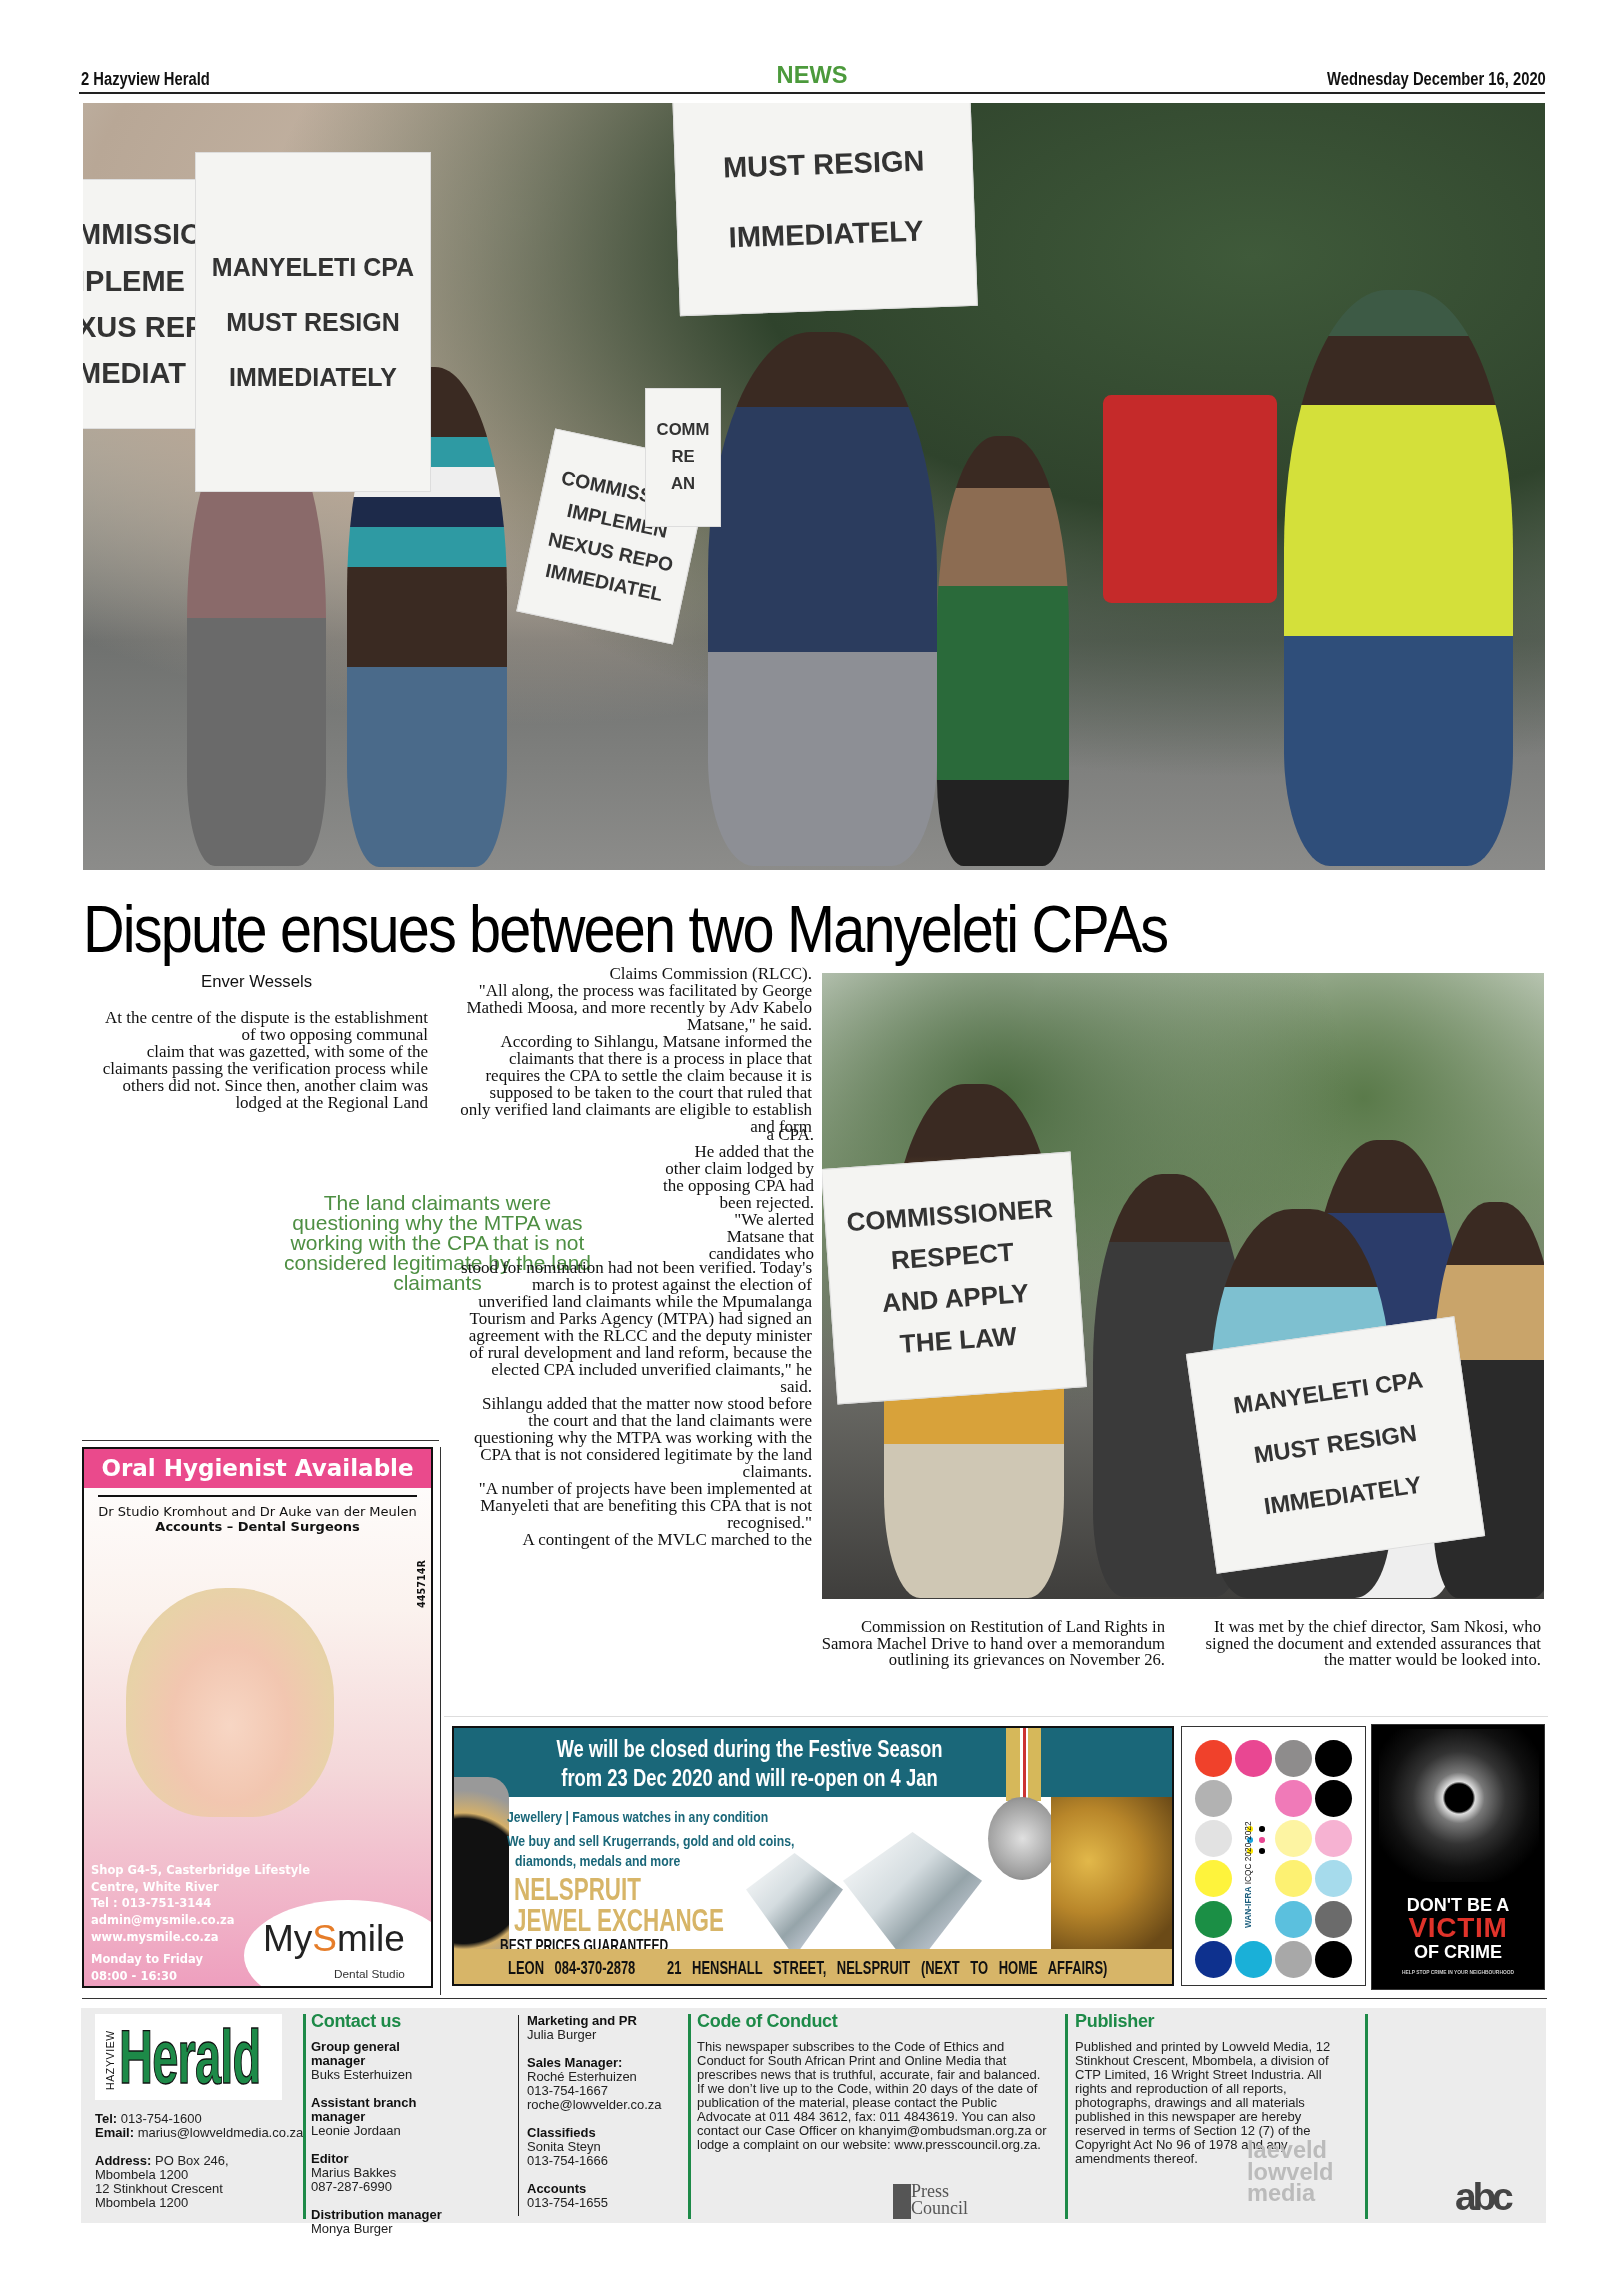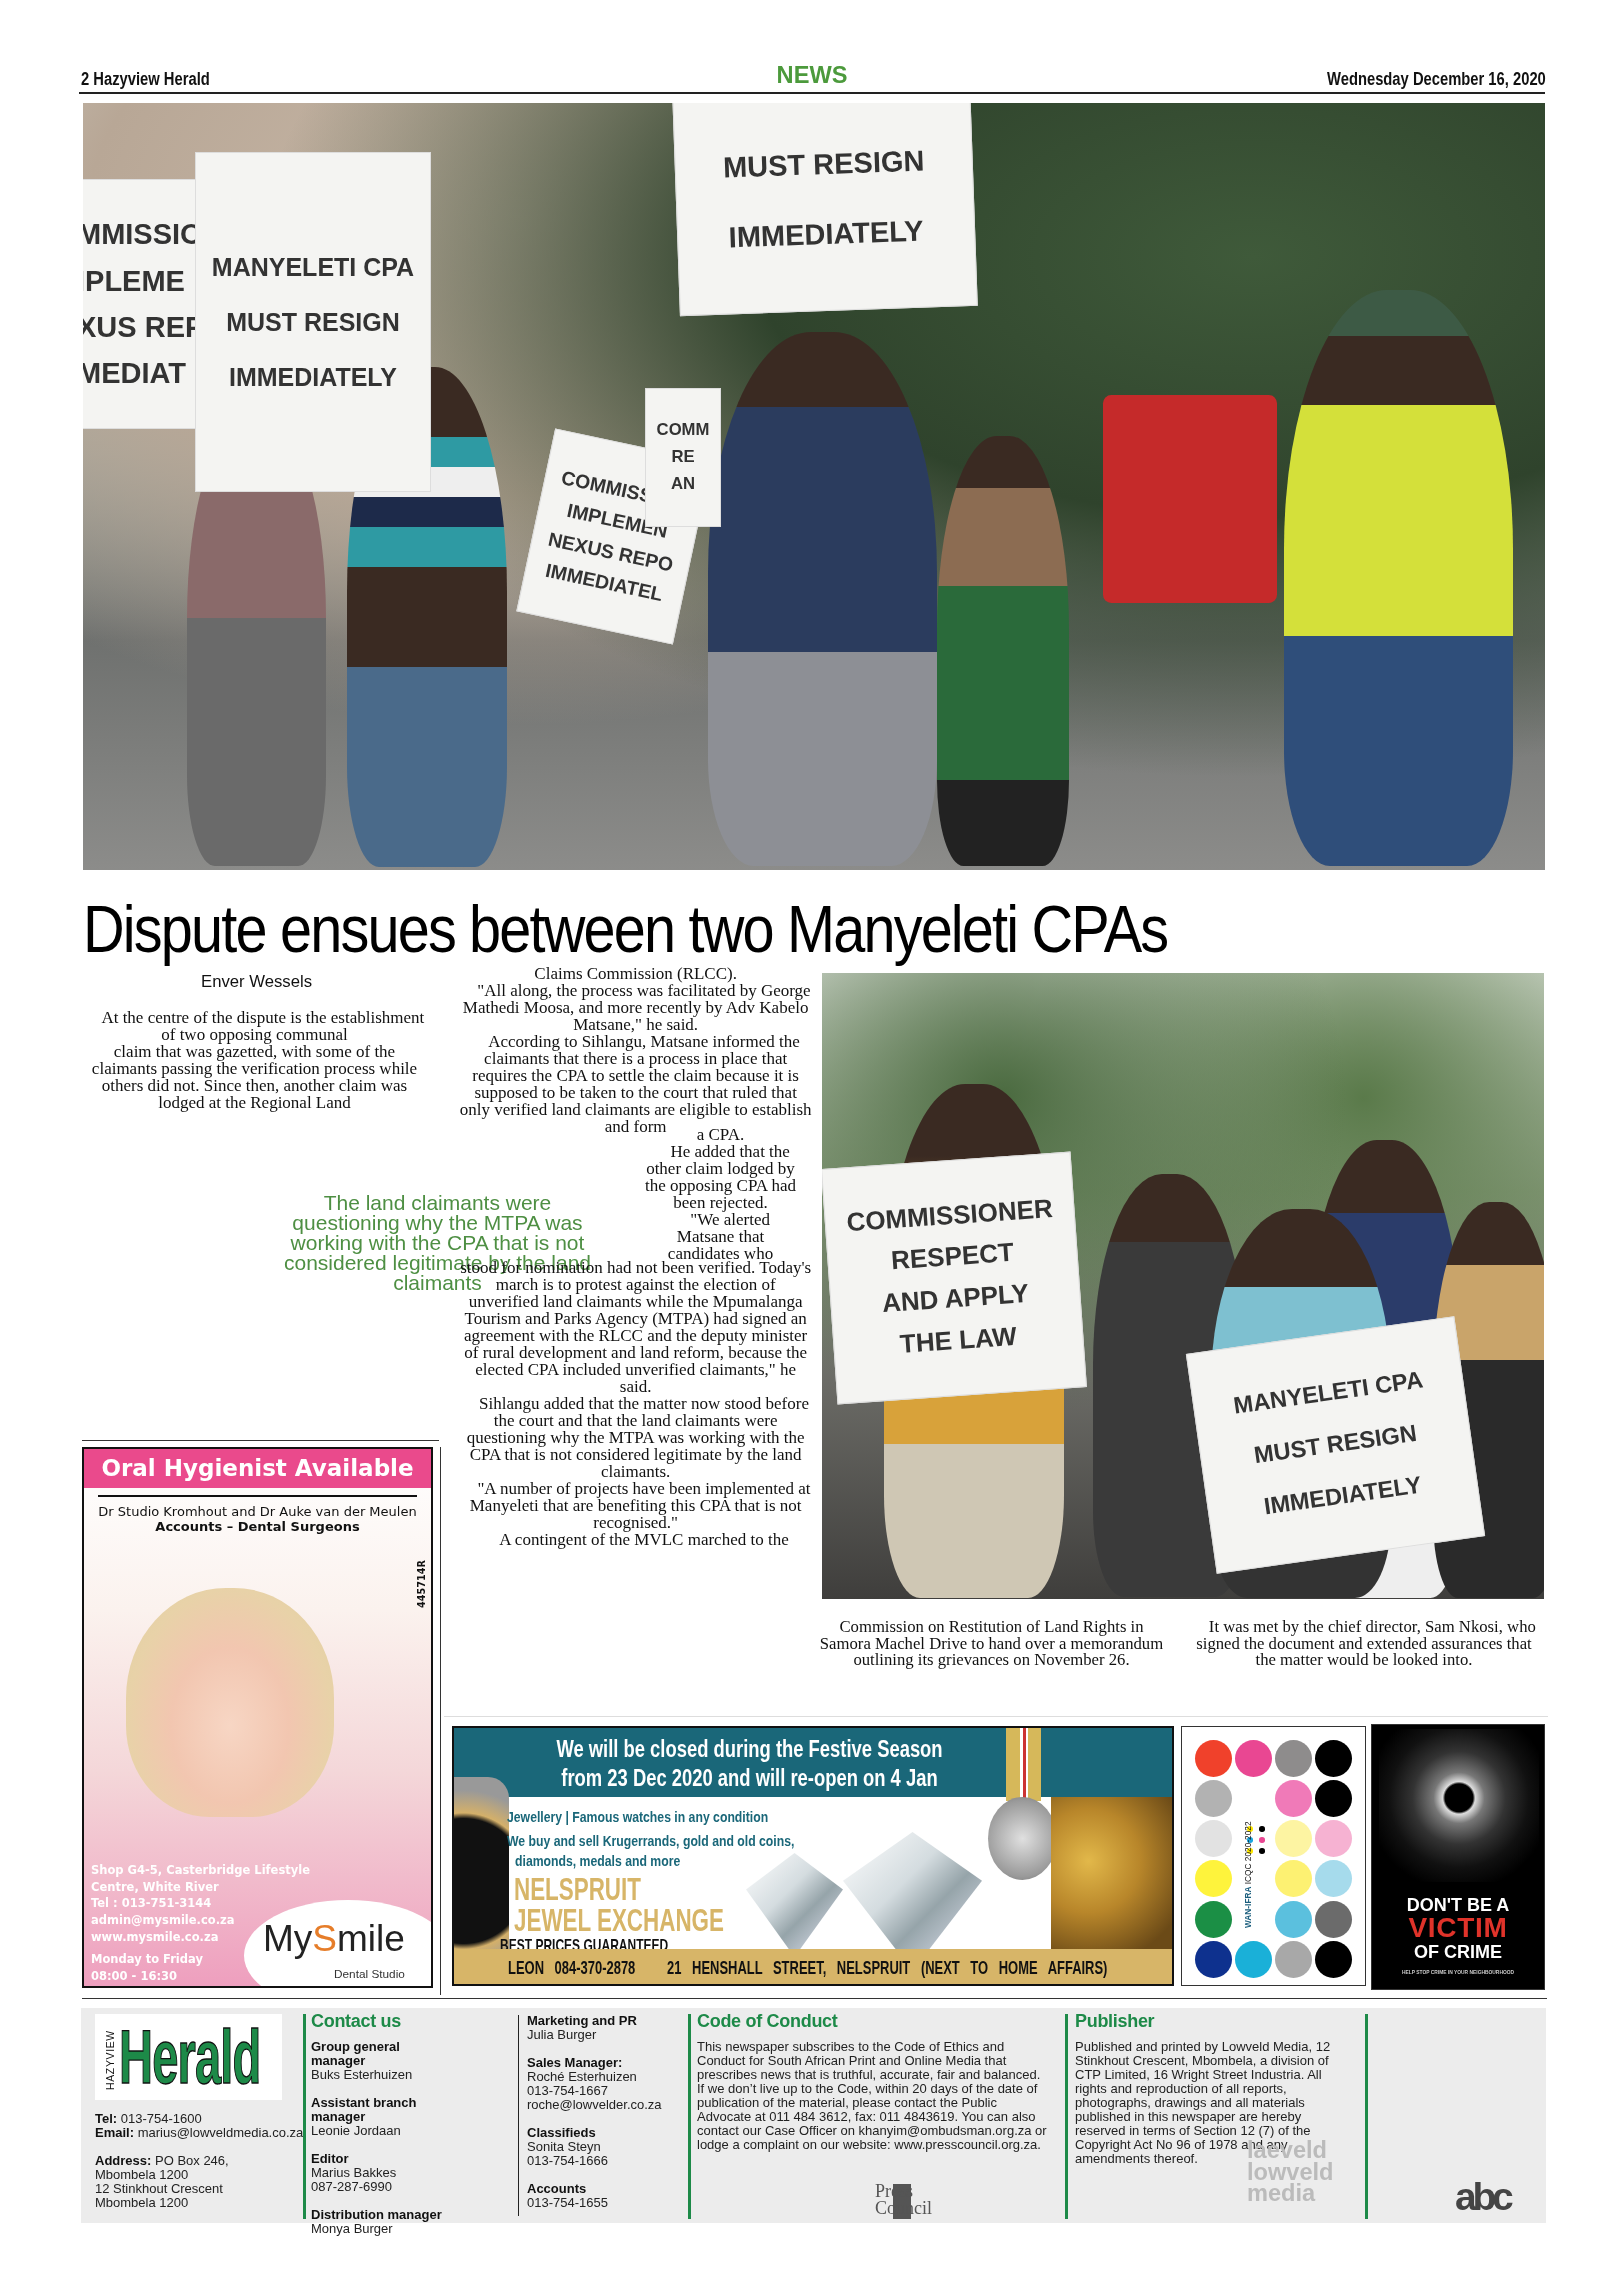--- a/index.html
+++ b/index.html
@@ -30,21 +30,21 @@
       linear-gradient(180deg, #e8ebe6 0%, #8fa083 35%, #6b6b66 65%, #3f3e3c 100%);
   }
   .person { position: absolute; border-radius: 45% 45% 20% 20%; }
   .sign { position: absolute; background: #f4f4f2; border: 1.4px solid #ddd; display: flex; flex-direction: column; align-items: center; justify-content: center; font-family: "Liberation Sans", sans-serif; font-weight: bold; color: #333; text-align: center; line-height: 1.6; }
 
   
   .headline { top: 890px; left: 83px; width: 1465px; font-family: "Liberation Sans", sans-serif; font-size: 67px; letter-spacing: -2.1px; transform: scaleX(0.86); transform-origin: left top; white-space: nowrap; color: #000; }
 
   
   .byline { top: 972px; left: 83px; width: 347px; text-align: center; font-family: "Liberation Sans", sans-serif; font-size: 16.7px; }
-  .col { font-size: 17px; line-height: 17px; text-align: center; }
+  .col { font-size: 17px; line-height: 17px; text-align: right; }
   .col p { text-indent: 16.7px; }
   .col1 { top: 1009px; left: 81px; width: 347px; }
   .col2 { top: 965px; left: 451px; width: 361px; }
   .col2b { top: 1174px; left: 627px; width: 187px; }
   .col2c { top: 1326px; left: 451px; width: 361px; }
   .pullquote { top: 1193px; left: 271px; width: 333px; font-family: "Liberation Sans", sans-serif; font-size: 21px; line-height: 20px; color: #4e8f43; text-align: center; }
   .col3 { top: 1619px; left: 818px; width: 347px; font-size: 16.7px; line-height: 16.7px; }
   .col4 { top: 1619px; left: 1187px; width: 354px; font-size: 16.7px; line-height: 16.7px; }
 
   .rule-h { height: 1.4px; background: #333; }
@@ -100,21 +100,21 @@
   .footer { top: 2008px; left: 81px; width: 1465px; height: 215px; background: #ececec; }
   .f-logo { position: absolute; left: 14px; top: 5.6px; width: 187px; height: 86px; background: #fff; }
   .f-logo .small { position: absolute; left: 9.7px; top: 12.5px; width: 14px; height: 64px; writing-mode: vertical-rl; transform: rotate(180deg); font-family: "Liberation Sans", sans-serif; font-size: 10.4px; letter-spacing: 0.7px; color: #111; }
   .f-logo .big { position: absolute; left: 23.6px; top: 0px; font-family: "Liberation Sans", sans-serif; font-weight: bold; font-size: 76px; color: #1d8a48; -webkit-text-stroke: 1.4px #111; transform: scaleX(0.62); transform-origin: left top; letter-spacing: -1.4px; line-height: 86px; }
   .f-col { position: absolute; font-family: "Liberation Sans", sans-serif; font-size: 13px; line-height: 14px; color: #222; }
   .f-col b { color: #111; }
   .f-col .gap { height: 14px; }
   .f-head { font-family: "Liberation Sans", sans-serif; font-weight: bold; font-size: 18px; color: #1d8a48; margin-bottom: 12.5px; letter-spacing: -0.3px; }
   .vrule { position: absolute; width: 2.8px; background: #1d8a48; }
   .vrule.thin { width: 1.4px; background: #222; }
-  .press { position: absolute; left: 794px; top: 175px; font-family: "Liberation Serif", serif; font-size: 18px; line-height: 16.7px; color: #555; }
+  .press { position: absolute; left: 830px; top: 175px; font-family: "Liberation Serif", serif; font-size: 18px; line-height: 16.7px; color: #555; }
   .press-box { position: absolute; left: 812px; top: 176px; width: 18px; height: 35px; background: #555; }
   .lowveld { position: absolute; left: 1222px; top: 132px; font-family: "Liberation Sans", sans-serif; font-weight: bold; font-size: 23.6px; line-height: 21.5px; color: #bbb; }
   .abc { position: absolute; left: 1374px; top: 167px; font-family: "Liberation Sans", sans-serif; font-weight: bold; font-size: 39px; color: #444; letter-spacing: -4.2px; }
 </style>
 </head>
 <body>
 
 <div class="abs hdr-left">2 Hazyview Herald</div>
 <div class="abs hdr-section">NEWS</div>
 <div class="abs hdr-right">Wednesday December 16, 2020</div>

